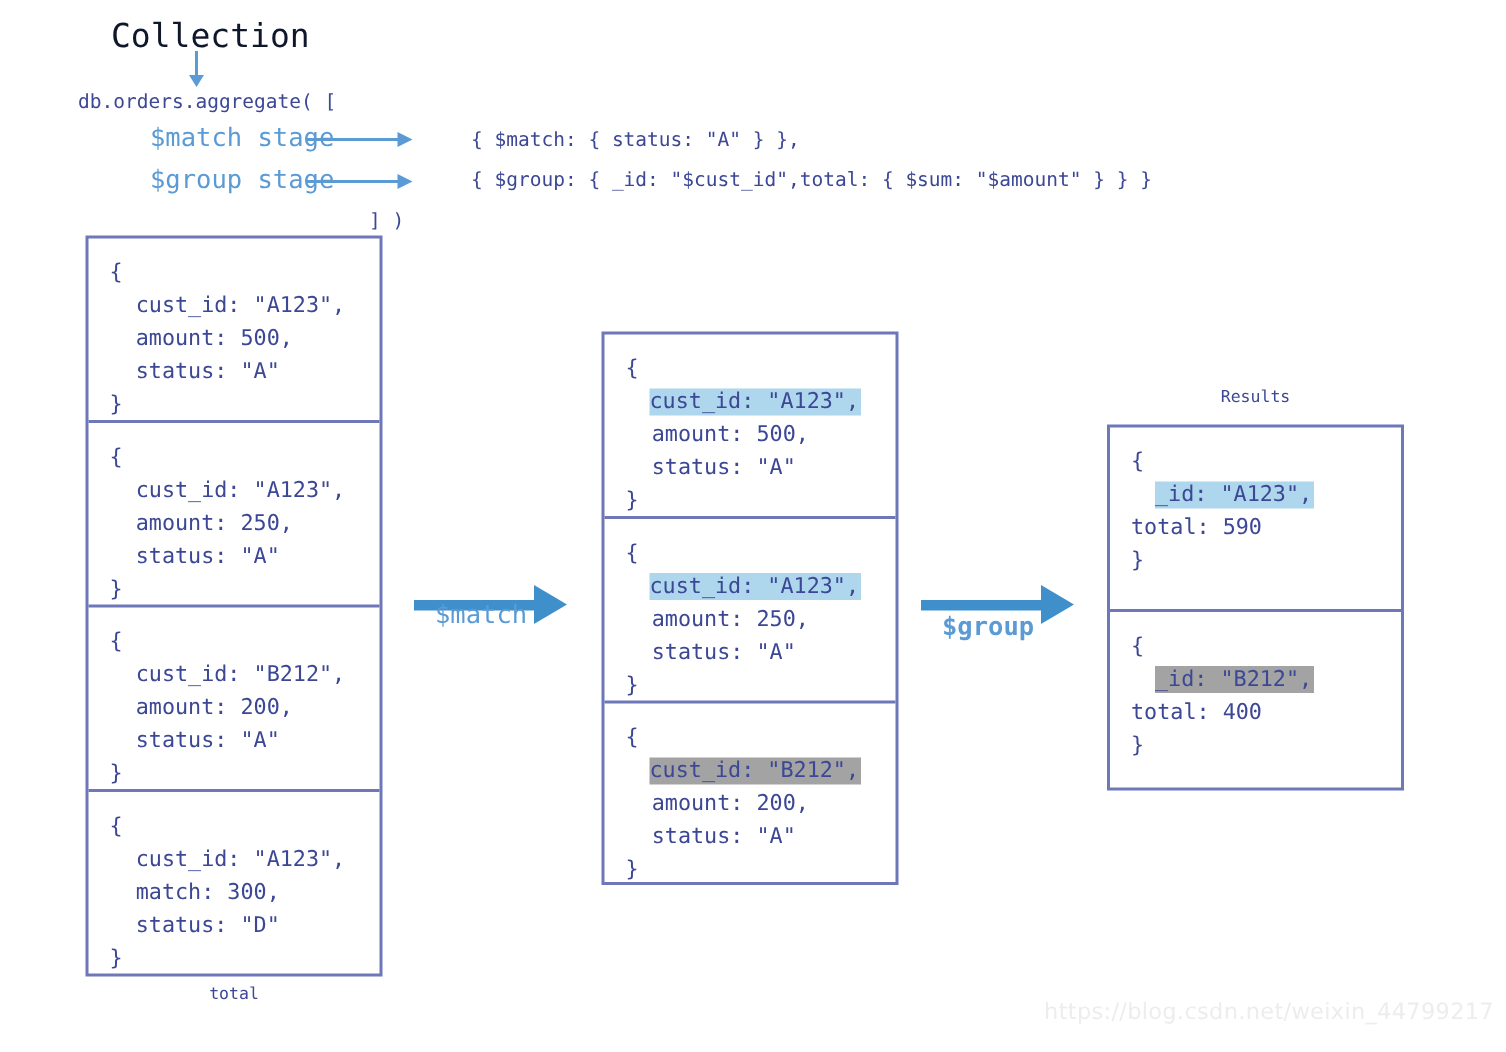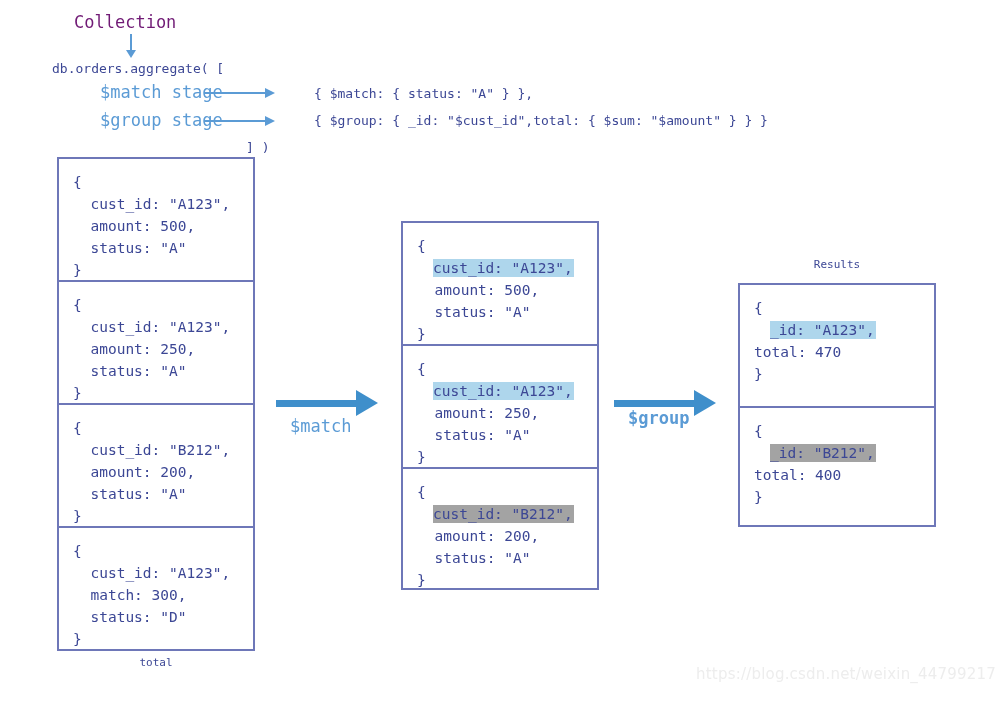--- a/index.html
+++ b/index.html
@@ -33,22 +33,22 @@
     width: 940px;
   }
   .code-line {
     color: #3c4795;
     font-size: 13px;
     line-height: 27px;
     white-space: pre;
     letter-spacing: 0px;
   }
   .collection-label {
-    color: #701a75;
-    font-size: 17px;
+    color: #0f172a;
+    font-size: 22px;
     white-space: pre;
   }
   .stage-label {
     color: #5b9bd5;
     font-size: 17px;
     white-space: pre;
   }
 
   
   .down-arrow {
@@ -214,21 +214,21 @@
 <span>  status: "D"</span>
 <span>}</span></div>
   </div>
 </div>
 
 <div class="caption" style="left:57px; top:656px; width:198px;">total</div>
 
 <div>
   <div class="big-arrow-shaft" style="left:276px; top:400px; width:82px;"></div>
   <div class="big-arrow-head" style="left:356px; top:390px;"></div>
-  <div class="big-arrow-label" style="left:290px; top:416px;">$match</div>
+  <div class="big-arrow-label" style="left:290px; top:400px;">$match</div>
 </div>
 
 <div class="doc-column" id="matched-column" style="left:401px; top:221px; width:198px; height:369px;">
 
   <div class="doc-cell" style="height:123px;">
     <div class="doc-text"><span>{</span>
 <span class="hl-blue" style="margin-left: 16px;">cust_id: "A123",</span>
 <span>  amount: 500,</span>
 <span>  status: "A"</span>
 <span>}</span></div>
@@ -257,21 +257,21 @@
   <div class="big-arrow-label" style="left:628px; top:408px;font-weight:bold;">$group</div>
 </div>
 
 <div class="caption" style="left:738px; top:258px; width:198px;">Results</div>
 
 <div class="doc-column" id="results-column" style="left:738px; top:283px; width:198px; height:244px;">
 
   <div class="doc-cell" style="height:123px;">
     <div class="doc-text"><span>{</span>
 <span class="hl-blue" style="margin-left: 16px;">_id: "A123",</span>
-<span>total: 470</span>
+<span>total: 590</span>
 <span>}</span></div>
   </div>
 
   <div class="doc-cell" style="height:119px;">
     <div class="doc-text"><span>{</span>
 <span class="hl-gray" style="margin-left: 16px;">_id: "B212",</span>
 <span>total: 400</span>
 <span>}</span></div>
   </div>
 </div>

